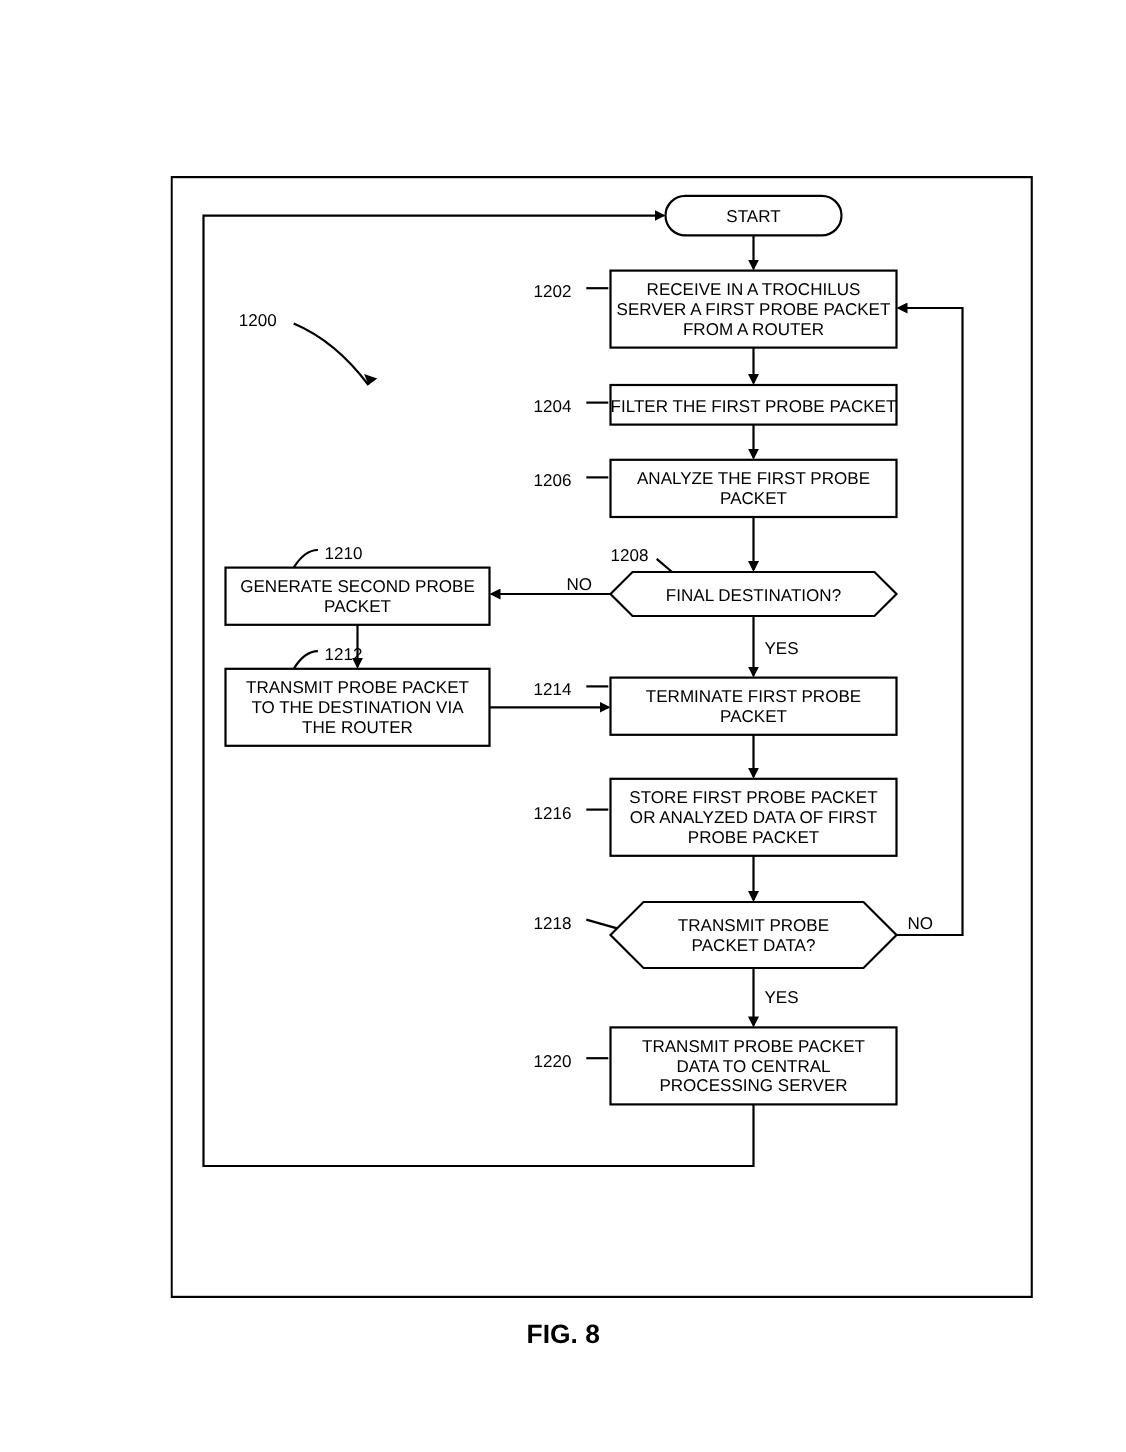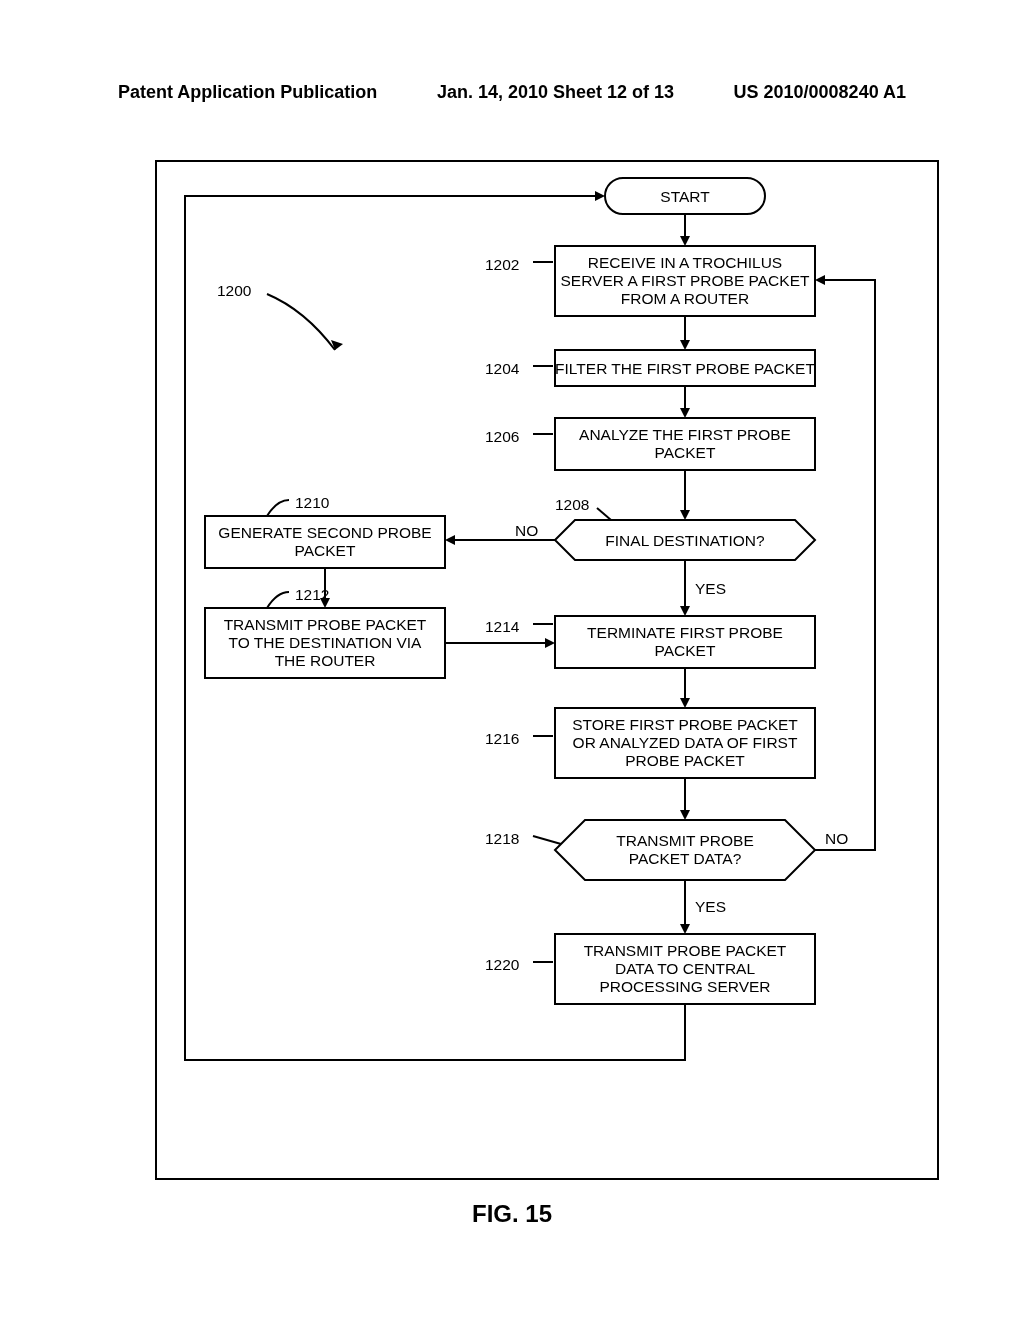--- a/index.html
+++ b/index.html
@@ -50,25 +50,20 @@
     width: 1024px;
     text-align: center;
     font-size: 24px;
     font-weight: bold;
   }
 </style>
 </head>
 <body>
 
 <div class="page">
-  <div class="header">
-    <span>Patent Application Publication</span>
-    <span>Jan. 14, 2010  Sheet 12 of 13</span>
-    <span>US 2010/0008240 A1</span>
-  </div>
 
   <div class="diagram-wrap">
     <svg width="784" height="1020" viewBox="0 0 784 1020">
       <defs>
         <marker id="arrow" markerWidth="10" markerHeight="10" refX="8" refY="5" orient="auto" markerUnits="userSpaceOnUse">
           <path d="M0,0 L10,5 L0,10 Z" fill="#000"></path>
         </marker>
       </defs>
 
       <rect x="1" y="1" width="782" height="1018" fill="none" stroke="#000" stroke-width="2"></rect>
@@ -197,14 +192,14 @@
 
       <text class="lbl" x="330" y="680" text-anchor="start">1218</text>
       <line x1="378" y1="676" x2="406" y2="684" stroke="#000" stroke-width="2"></line>
 
       <text class="lbl" x="330" y="806" text-anchor="start">1220</text>
       <line x1="378" y1="802" x2="398" y2="802" stroke="#000" stroke-width="2"></line>
 
     </svg>
   </div>
 
-  <div class="figcap">FIG. 15</div>
+  <div class="figcap">FIG. 8</div>
 </div>
 
 </body></html>

